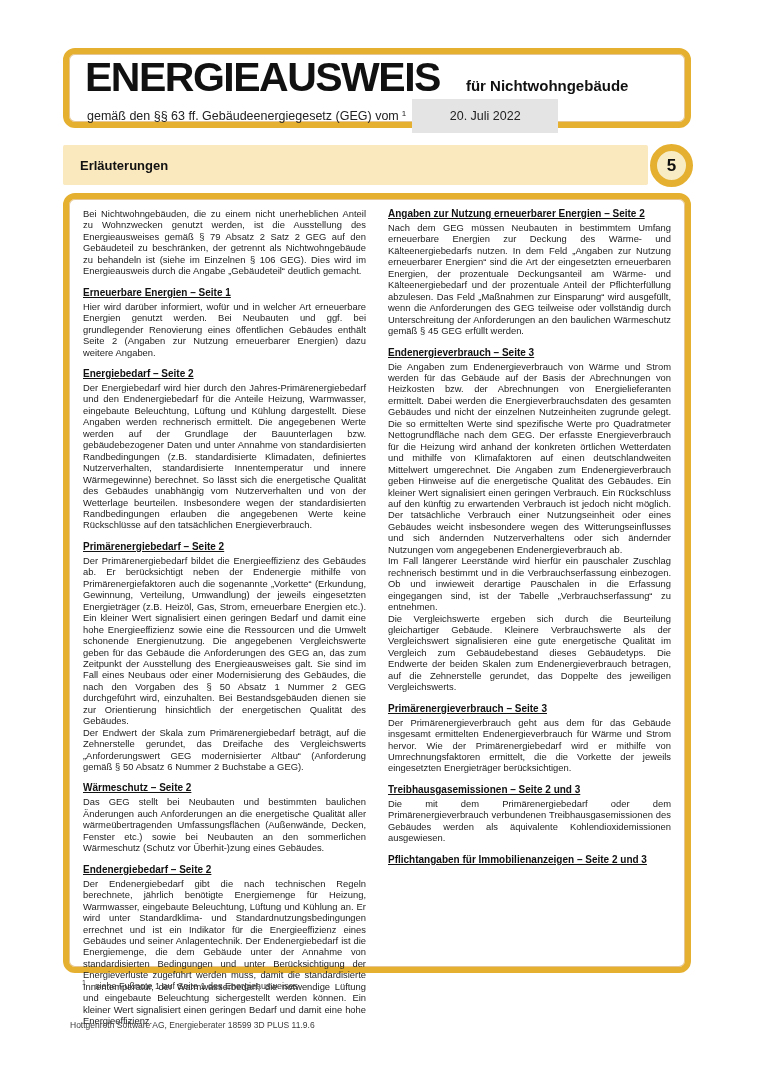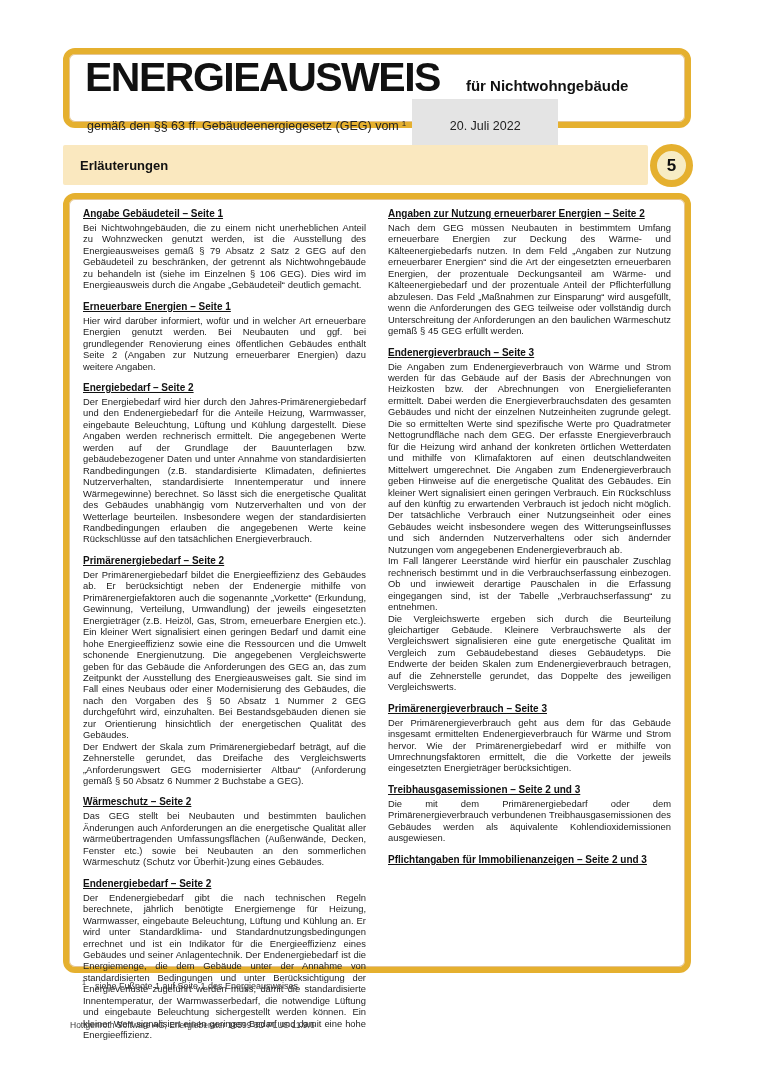--- a/index.html
+++ b/index.html
@@ -18,21 +18,21 @@
   .title-row { display:flex; align-items:baseline; gap:26px; }
   .doc-title {
     margin:0; font-size:41px; font-weight:bold; letter-spacing:-1.5px;
     line-height:1.05; white-space:nowrap; color:#111;
   }
   .doc-subtitle { font-size:15px; font-weight:bold; white-space:nowrap; color:#111; }
   .law-line { margin-top:0px; margin-left:2px; font-size:12.5px; color:#222; display:flex; align-items:center; }
   .law-line sup { font-size:8px; margin:0 6px 6px 3px; }
   .date-box {
     display:inline-block; background:#E4E4E4; color:#222;
-    min-width:118px; text-align:center; padding:20px 14px; font-size:12.5px;
+    min-width:118px; text-align:center; padding:10px 14px; font-size:12.5px;
   }
   
   .section-bar {
     position:absolute; left:63px; top:145px; width:585px; height:40px;
     box-sizing:border-box; background:#FAE8BF; border-radius:2px;
     display:flex; align-items:center; padding-left:17px;
     font-size:13px; font-weight:bold; color:#111;
   }
   .page-badge {
     position:absolute; left:650px; top:144px; width:43px; height:43px;
@@ -87,21 +87,20 @@
     <span>Erläuterungen</span>
   </div>
   <div class="page-badge">
     <span>5</span>
   </div>
 
   <div class="content-box">
 
     <div class="col">
       <div class="section">
-        <h3 class="section-heading">Angabe Gebäudeteil – Seite 1</h3>
         <p class="para">Bei Nichtwohngebäuden, die zu einem nicht unerheblichen Anteil zu Wohnzwecken genutzt werden, ist die Ausstellung des Energieausweises gemäß § 79 Absatz 2 Satz 2 GEG auf den Gebäudeteil zu beschränken, der getrennt als Nichtwohngebäude zu behandeln ist (siehe im Einzelnen § 106 GEG). Dies wird im Energieausweis durch die Angabe „Gebäudeteil“ deutlich gemacht.</p>
       </div>
       <div class="section">
         <h3 class="section-heading">Erneuerbare Energien – Seite 1</h3>
         <p class="para">Hier wird darüber informiert, wofür und in welcher Art erneuerbare Energien genutzt werden. Bei Neubauten und ggf. bei grundlegender Renovierung eines öffentlichen Gebäudes enthält Seite 2 (Angaben zur Nutzung erneuerbarer Energien) dazu weitere Angaben.</p>
       </div>
       <div class="section">
         <h3 class="section-heading">Energiebedarf – Seite 2</h3>
         <p class="para">Der Energiebedarf wird hier durch den Jahres-Primärenergiebedarf und den Endenergiebedarf für die Anteile Heizung, Warmwasser, eingebaute Beleuchtung, Lüftung und Kühlung dargestellt. Diese Angaben werden rechnerisch ermittelt. Die angegebenen Werte werden auf der Grundlage der Bauunterlagen bzw. gebäudebezogener Daten und unter Annahme von standardisierten Randbedingungen (z.B. standardisierte Klimadaten, definiertes Nutzerverhalten, standardisierte Innentemperatur und innere Wärmegewinne) berechnet. So lässt sich die energetische Qualität des Gebäudes unabhängig vom Nutzerverhalten und von der Wetterlage beurteilen. Insbesondere wegen der standardisierten Randbedingungen erlauben die angegebenen Werte keine Rückschlüsse auf den tatsächlichen Energieverbrauch.</p>
       </div>

